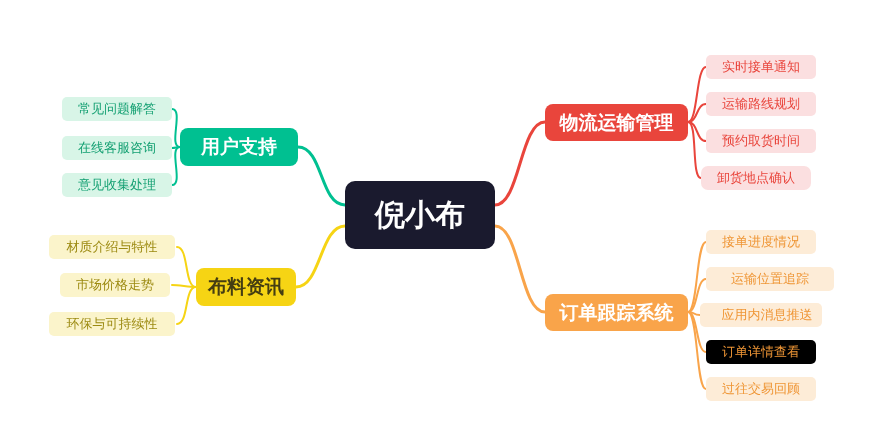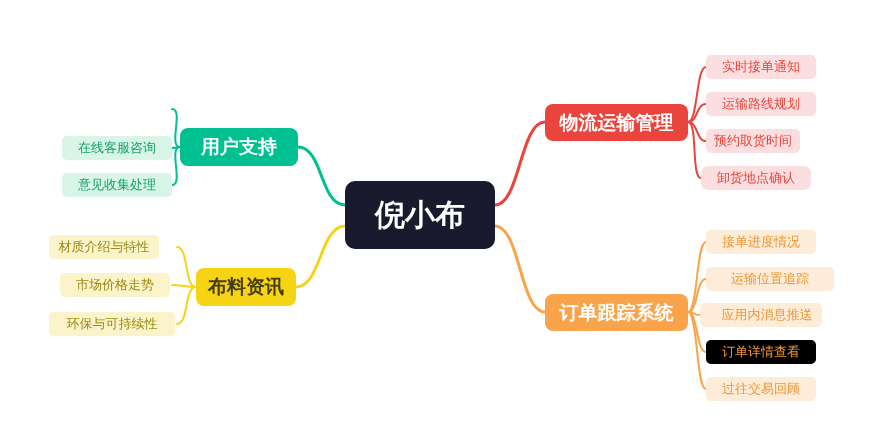--- a/index.html
+++ b/index.html
@@ -49,27 +49,27 @@
   .leaf {
     height: 24px;
     border-radius: 5px;
     font-size: 13px;
   }
   
   .l00 { left: 62px;  top: 97px;  width: 110px; }
   .l01 { left: 62px;  top: 136px; width: 110px; }
   .l02 { left: 62px;  top: 173px; width: 110px; }
   
-  .l10 { left: 49px;  top: 235px; width: 110px; }
+  .l10 { left: 49px;  top: 235px; width: 126px; }
   .l11 { left: 60px;  top: 273px; width: 110px; }
   .l12 { left: 49px;  top: 312px; width: 126px; }
   
   .l20 { left: 706px; top: 55px;  width: 110px; }
   .l21 { left: 706px; top: 92px;  width: 110px; }
-  .l22 { left: 706px; top: 129px; width: 94px; }
+  .l22 { left: 706px; top: 129px; width: 110px; }
   .l23 { left: 701px; top: 166px; width: 110px; border-radius: 7px; }
   
   .l30 { left: 706px; top: 230px; width: 110px; }
   .l31 { left: 706px; top: 267px; width: 128px; }
   .l32 { left: 700px; top: 303px; width: 122px; padding-left: 12px; }
   .l33 { left: 706px; top: 340px; width: 110px; }
   .l34 { left: 706px; top: 377px; width: 110px; }
 </style>
 </head>
 <body>
@@ -103,20 +103,21 @@
     <path d="M688,312 C698,312 696,389 706,389" fill="none" stroke-width="2" stroke-linecap="round" stroke="#f9a44a"></path>
   </svg>
 
   <div class="node root" style="background: rgb(26, 26, 46); color: rgb(255, 255, 255);">倪小布</div>
 
   <div class="node branch b0" style="background: rgb(0, 192, 145); color: rgb(255, 255, 255);">用户支持</div>
   <div class="node branch b1" style="background: rgb(246, 212, 20); color: rgb(68, 61, 18);">布料资讯</div>
   <div class="node branch b2" style="background: rgb(233, 69, 60); color: rgb(255, 255, 255);">物流运输管理</div>
   <div class="node branch b3" style="background: rgb(249, 164, 74); color: rgb(255, 255, 255);">订单跟踪系统</div>
 
+  <div class="node leaf l00" style="background: rgb(216, 245, 231); color: rgb(20, 160, 114);">常见问题解答</div>
   <div class="node leaf l01" style="background: rgb(216, 245, 231); color: rgb(20, 160, 114);">在线客服咨询</div>
   <div class="node leaf l02" style="background: rgb(216, 245, 231); color: rgb(20, 160, 114);">意见收集处理</div>
 
   <div class="node leaf l10" style="background: rgb(251, 244, 203); color: rgb(156, 138, 17);">材质介绍与特性</div>
   <div class="node leaf l11" style="background: rgb(251, 244, 203); color: rgb(156, 138, 17);">市场价格走势</div>
   <div class="node leaf l12" style="background: rgb(251, 244, 203); color: rgb(156, 138, 17);">环保与可持续性</div>
 
   <div class="node leaf l20" style="background: rgb(251, 223, 224); color: rgb(233, 69, 60);">实时接单通知</div>
   <div class="node leaf l21" style="background: rgb(251, 223, 224); color: rgb(233, 69, 60);">运输路线规划</div>
   <div class="node leaf l22" style="background: rgb(251, 223, 224); color: rgb(233, 69, 60);">预约取货时间</div>

